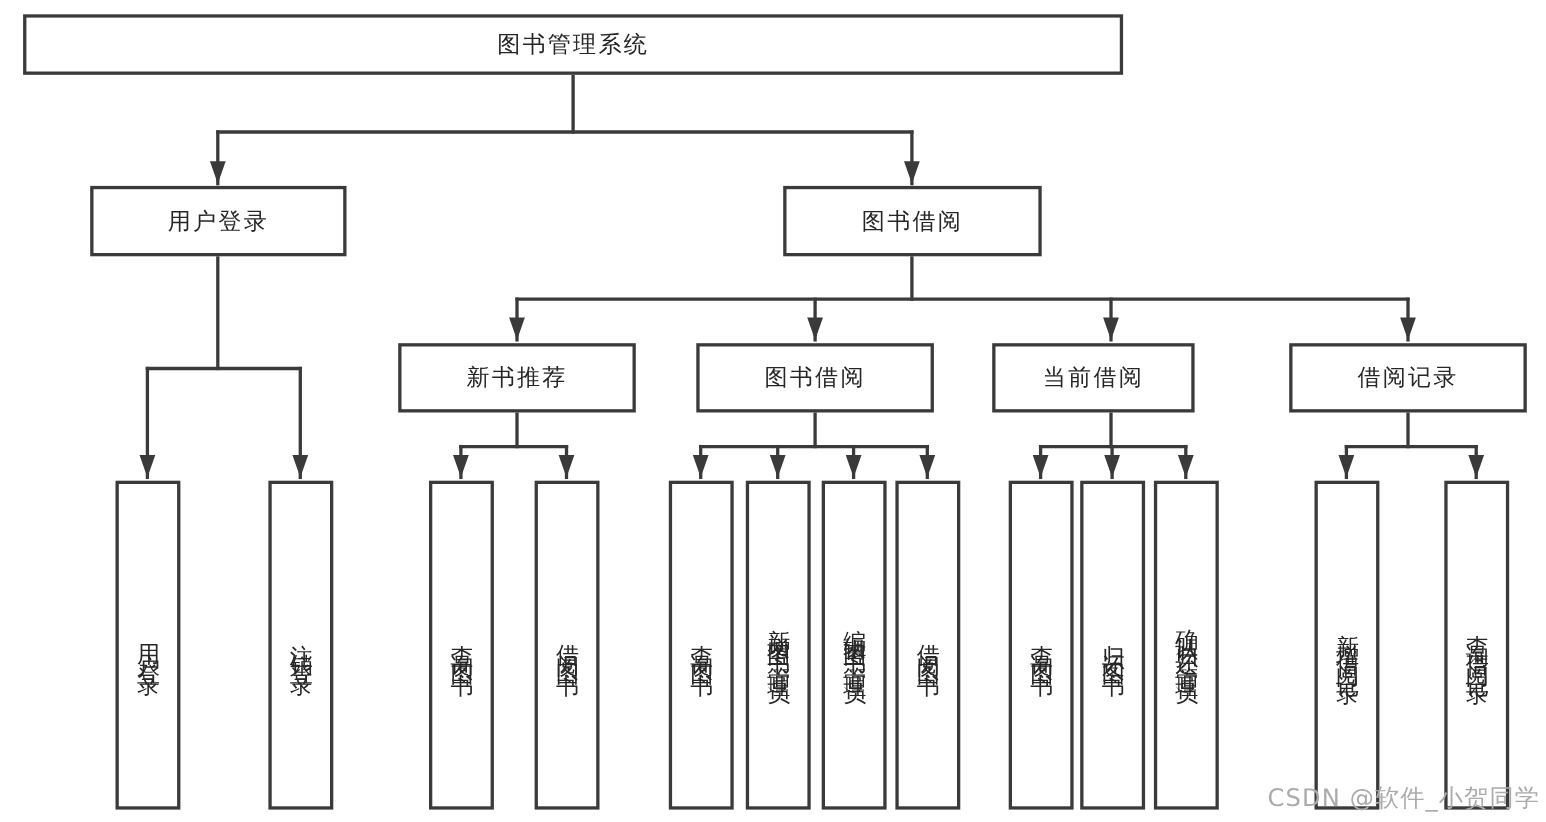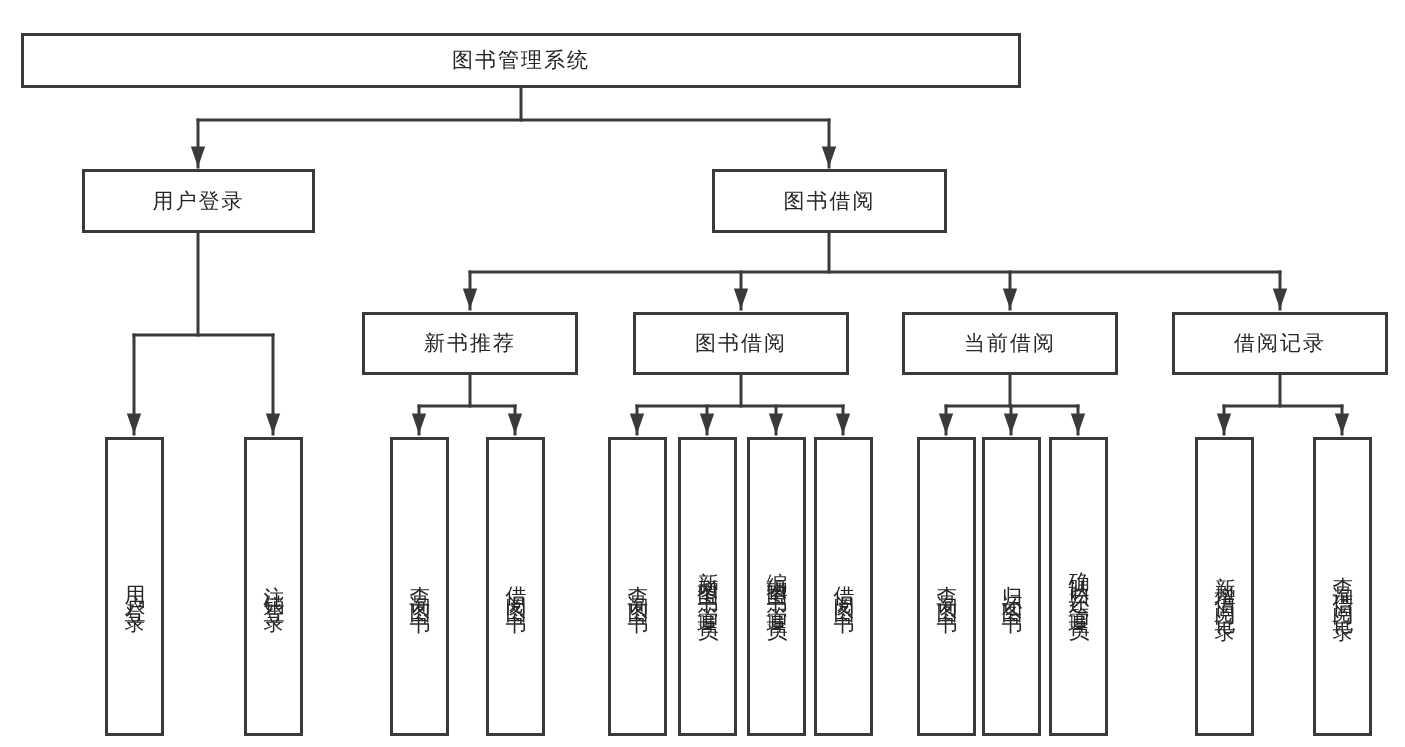--- a/index.html
+++ b/index.html
@@ -115,42 +115,43 @@
     <line x1="946" y1="406" x2="946" y2="434" marker-end="url(#ah)"></line>
     <line x1="1011" y1="406" x2="1011" y2="434" marker-end="url(#ah)"></line>
     <line x1="1078" y1="406" x2="1078" y2="434" marker-end="url(#ah)"></line>
 
     <line x1="1280" y1="375" x2="1280" y2="406"></line>
     <line x1="1224" y1="406" x2="1342" y2="406"></line>
     <line x1="1224" y1="406" x2="1224" y2="434" marker-end="url(#ah)"></line>
     <line x1="1342" y1="406" x2="1342" y2="434" marker-end="url(#ah)"></line>
   </svg>
 
-  <div class="node hbox" style="left:21px; top:13px; width:1000px; height:55px;margin-top:20px;">图书管理系统</div>
+  <div class="node hbox" style="left:21px; top:13px; width:1000px; height:55px;">图书管理系统</div>
 
   <div class="node hbox" style="left:82px; top:169px; width:233px; height:64px;">用户登录</div>
   <div class="node hbox" style="left:712px; top:169px; width:235px; height:64px;">图书借阅</div>
 
   <div class="node hbox" style="left:362px; top:312px; width:216px; height:63px;">新书推荐</div>
   <div class="node hbox" style="left:633px; top:312px; width:216px; height:63px;">图书借阅</div>
-  <div class="node hbox" style="left:902px; top:312px; width:216px; height:63px;">当前借阅</div>
+  <div class="node hbox" style="left:902px; top:312px; width:184px; height:63px;">当前借阅</div>
   <div class="node hbox" style="left:1172px; top:312px; width:216px; height:63px;">借阅记录</div>
 
   <div class="node vbox" style="left:105px; top:437px; width:59px; height:299px;">用户登录</div>
   <div class="node vbox" style="left:244px; top:437px; width:59px; height:299px;">注销登录</div>
 
   <div class="node vbox" style="left:390px; top:437px; width:59px; height:299px;">查询图书</div>
   <div class="node vbox" style="left:486px; top:437px; width:59px; height:299px;">借阅图书</div>
 
   <div class="node vbox" style="left:608px; top:437px; width:59px; height:299px;">查询图书</div>
   <div class="node vbox" style="left:678px; top:437px; width:59px; height:299px; letter-spacing:7px;">新增图书（管理员）</div>
   <div class="node vbox" style="left:747px; top:437px; width:59px; height:299px; letter-spacing:7px;">编辑图书（管理员）</div>
   <div class="node vbox" style="left:814px; top:437px; width:59px; height:299px;">借阅图书</div>
 
   <div class="node vbox" style="left:917px; top:437px; width:59px; height:299px;">查询图书</div>
   <div class="node vbox" style="left:982px; top:437px; width:59px; height:299px;">归还图书</div>
   <div class="node vbox" style="left:1049px; top:437px; width:59px; height:299px; letter-spacing:7px;">确认归还（管理员）</div>
 
   <div class="node vbox" style="left:1195px; top:437px; width:59px; height:299px;">新增借阅记录</div>
   <div class="node vbox" style="left:1313px; top:437px; width:59px; height:299px;">查询借阅记录</div>
 
+  <div class="watermark">CSDN @软件_小贺同学</div>
 
 </div>
 
 </body></html>

